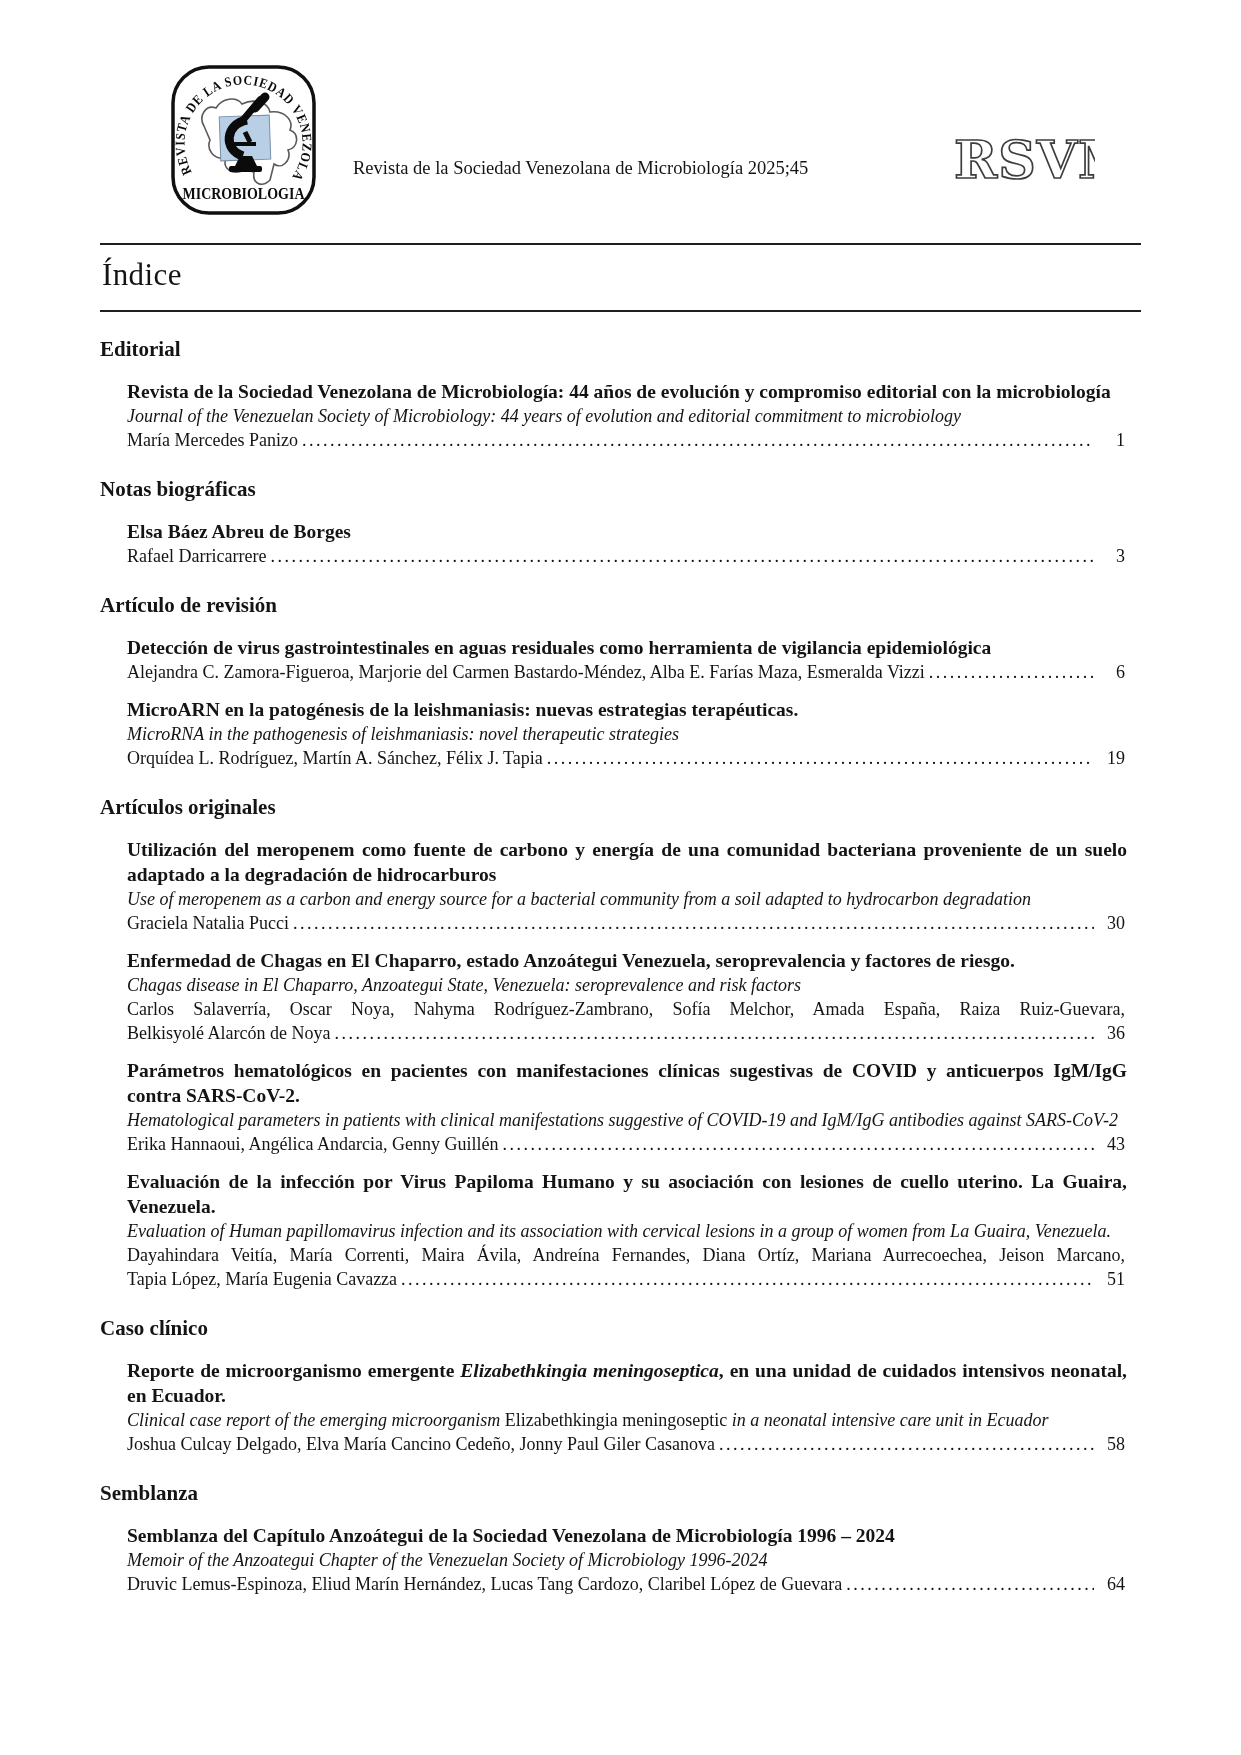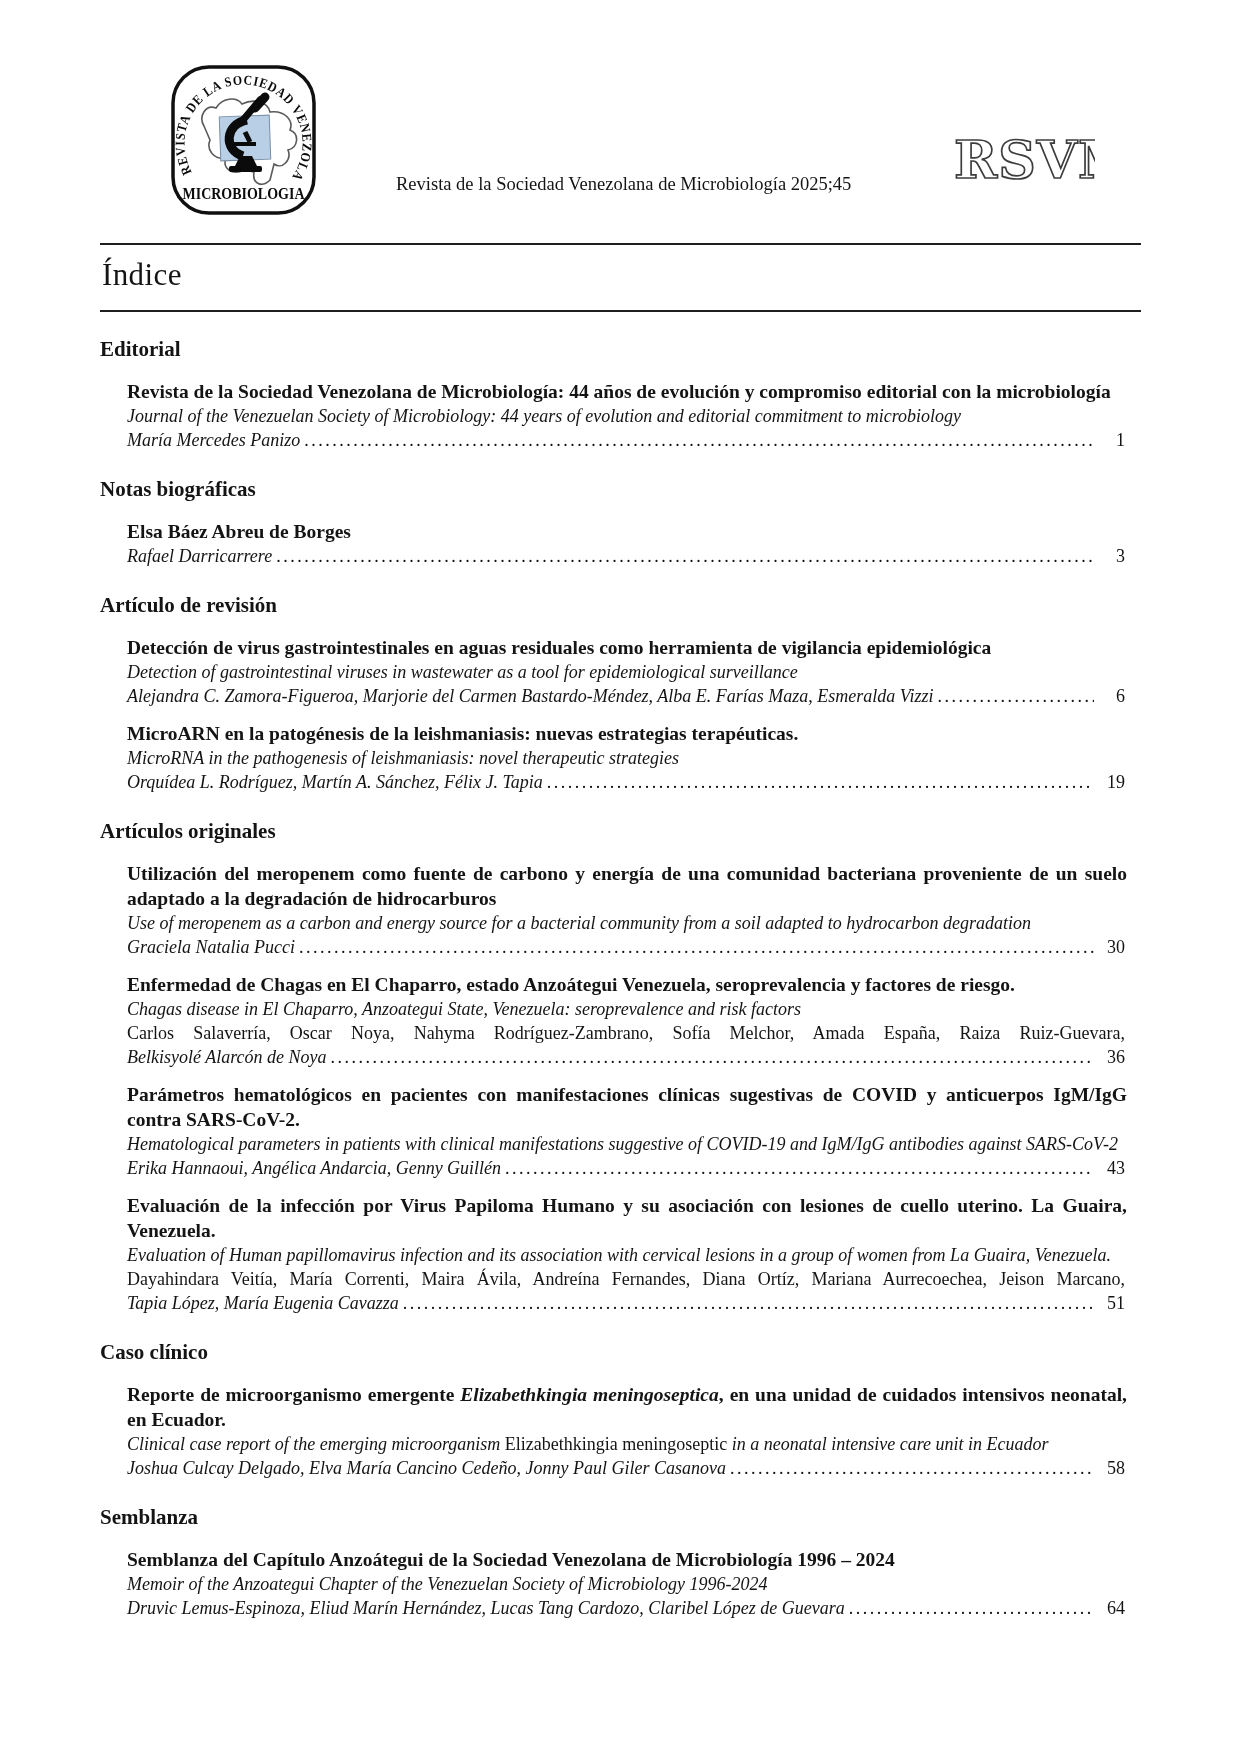--- a/index.html
+++ b/index.html
@@ -6,36 +6,36 @@
   body {
     width:1241px; min-height:1755px; background:#ffffff; color:#141414;
     font-family:"Liberation Serif", serif;
     -webkit-font-smoothing:antialiased;
   }
   .content { margin:0 100px; width:1041px; }
 
   
   .header { position:relative; height:243px; }
   .logo { position:absolute; left:70px; top:64px; }
-  .journal-line { position:absolute; left:253px; top:173px; font-size:18.5px; line-height:23px; white-space:nowrap;margin-left:43px; }
+  .journal-line { position:absolute; left:253px; top:157px; font-size:18.5px; line-height:23px; white-space:nowrap; }
   .rsvm { position:absolute; right:46px; top:124px; }
 
   hr.rule { border:none; border-top:2px solid #1f1f1f; margin:0; height:0; }
 
   h1.indice { font-size:31px; font-weight:400; margin:12px 0 17px 2px; letter-spacing:.4px; line-height:36px; }
 
   
   .sec { font-size:21px; font-weight:700; margin:24px 0 17px 0; line-height:26px; }
   .entry { margin:10px 0 13px 27px; }
   .t  { font-weight:700; font-size:19.5px; line-height:25px; margin:0; text-align:justify; padding-right:14px; }
   .t .it { font-style:italic; }
   .e  { font-style:italic; font-size:18px; line-height:23px; margin:1px 0 0 0; padding-right:14px; }
   .e .rom { font-style:normal;text-align:center; }
   .a  { display:flex; align-items:baseline; font-size:18px; line-height:23px; margin:1px 0 0 0; padding-right:16px; }
-  .at { flex-shrink:0; white-space:nowrap;font-style:italic; }
+  .at { flex-shrink:0; white-space:nowrap; }
   .dots { flex:1 1 auto; overflow:hidden; white-space:nowrap; letter-spacing:2.5px; margin:0 5px 0 4px; color:#141414; }
   .pg { min-width:26px; text-align:right; flex-shrink:0; }
   .a-just { font-size:18px; line-height:23px; margin:1px 0 0 0; text-align:justify; text-align-last:justify; padding-right:16px; }
 </style>
 </head>
 <body>
 
 <div class="content">
 
   <div class="header">
@@ -106,21 +106,20 @@
         <span class="dots">....................................................................................................................................................................................................................................................................</span>
         <span class="pg">3</span>
       </p>
     </div>
   </section>
 
   <section>
     <h2 class="sec">Artículo de revisión</h2>
     <div class="entry">
       <p class="t">Detección de virus gastrointestinales en aguas residuales como herramienta de vigilancia epidemiológica</p>
-      <p class="e">Detection of gastrointestinal viruses in wastewater as a tool for epidemiological surveillance</p>
       <p class="a">
         <span class="at">Alejandra C. Zamora-Figueroa, Marjorie del Carmen Bastardo-Méndez, Alba E. Farías Maza, Esmeralda Vizzi</span>
         <span class="dots">....................................................................................................................................................................................................................................................................</span>
         <span class="pg">6</span>
       </p>
     </div>
     <div class="entry">
       <p class="t">MicroARN en la patogénesis de la leishmaniasis: nuevas estrategias terapéuticas.</p>
       <p class="e">MicroRNA in the pathogenesis of leishmaniasis: novel therapeutic strategies</p>
       <p class="a">

